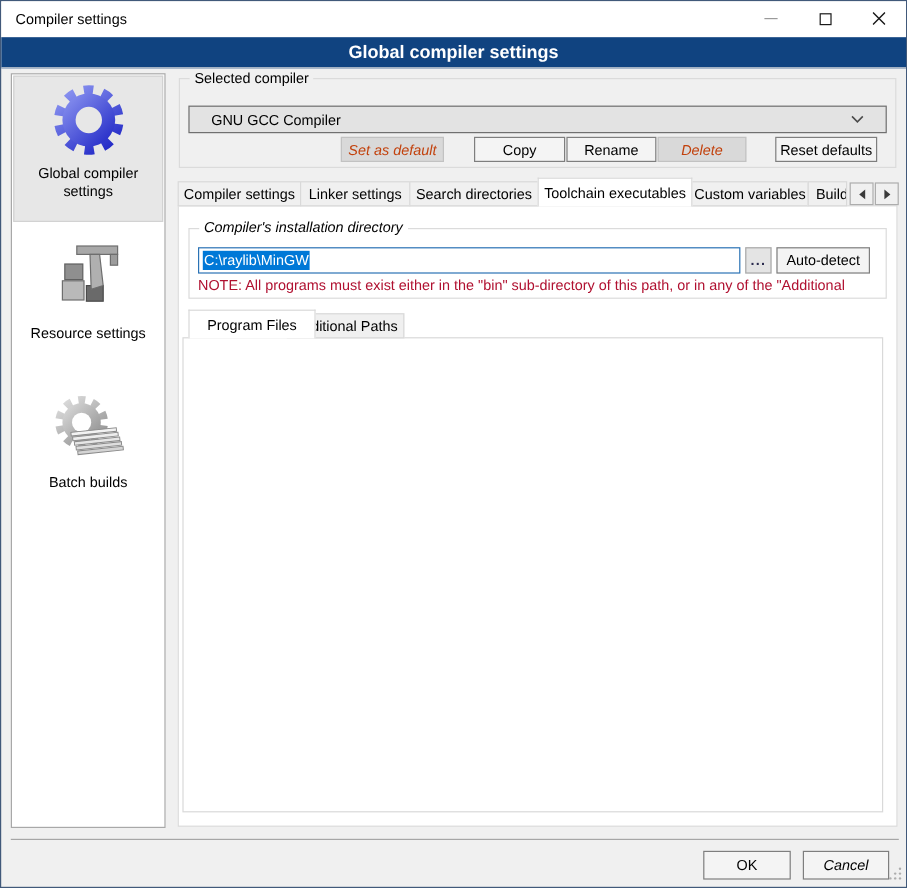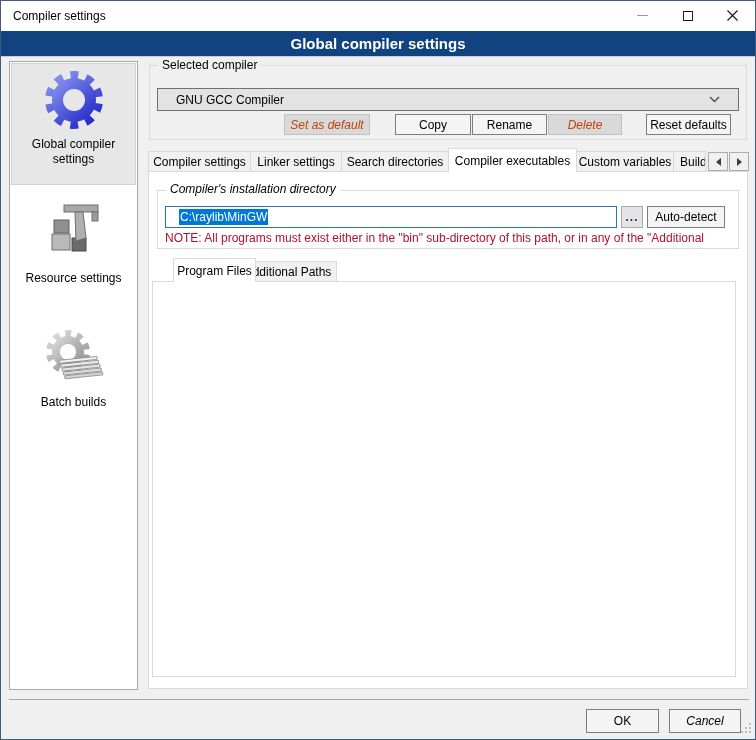--- a/index.html
+++ b/index.html
@@ -39,21 +39,21 @@
   
   .tab { position:absolute; top:150px; height:21px; background:#F0F0F0; border:1px solid #D9D9D9; display:flex; align-items:center; justify-content:center; white-space:nowrap; overflow:hidden; cursor:pointer; z-index:3; }
   .tab.active { top:147px; height:24px; background:#FFFFFF; border-bottom:none; z-index:5; }
   .tab-page { background:#FFFFFF; border:1px solid #D9D9D9; z-index:1; }
   .itab { position:absolute; height:21px; background:#F0F0F0; border:1px solid #D9D9D9; display:flex; align-items:center; justify-content:center; cursor:pointer; z-index:3; }
   .itab.active { height:24px; background:#FFFFFF; border-bottom:none; z-index:5; }
   .arrow-btn { width:20px; height:19px; background:#F0F0F0; border:1px solid #ADADAD; display:flex; align-items:center; justify-content:center; cursor:pointer; z-index:6; }
   .tri-left { width:0; height:0; border-top:4px solid transparent; border-bottom:4px solid transparent; border-right:5px solid #3a3a3a; }
   .tri-right { width:0; height:0; border-top:4px solid transparent; border-bottom:4px solid transparent; border-left:5px solid #3a3a3a; }
   
-  .textbox { background:#fff; border:1px solid #707070; display:flex; align-items:center; padding:0 13px; white-space:nowrap; overflow:hidden; }
+  .textbox { background:#fff; border:1px solid #707070; display:flex; align-items:center; padding:0 3px; white-space:nowrap; overflow:hidden; }
   .textbox.focused { border:1px solid #2a72b5; }
   .sel-text { background:#0078D7; color:#fff; padding:1px 1px; }
   .note { color:#B01030; white-space:nowrap; overflow:hidden; }
   .form-label { color:#000; }
   .sep { background:#a6a6a6; height:1px; }
   .grip { color:#aeaeae; }
 </style>
 </head>
 <body>
 
@@ -144,21 +144,21 @@
   </div>
   <button class="abs btn disabled" style="left:283px; top:113px; width:86px; height:21px;">Set as default</button>
   <button class="abs btn" style="left:394px; top:113px; width:76px; height:21px;">Copy</button>
   <button class="abs btn" style="left:471px; top:113px; width:75px; height:21px;">Rename</button>
   <button class="abs btn disabled" style="left:547px; top:113px; width:74px; height:21px;">Delete</button>
   <button class="abs btn" style="left:645px; top:113px; width:85px; height:21px;">Reset defaults</button>
 
   <div class="tab" style="left:147px; width:103px;">Compiler settings</div>
   <div class="tab" style="left:249px; width:92px;">Linker settings</div>
   <div class="tab" style="left:340px; width:108px;">Search directories</div>
-  <div class="tab active" style="left:447px; width:129px;">Compiler executables</div>
+  <div class="tab active" style="left:447px; width:129px;">Toolchain executables</div>
   <div class="tab" style="left:575px; width:98px;">Custom variables</div>
   <div class="tab" style="left:672px; width:33px; justify-content:flex-start; padding-left:6px;">Build options</div>
   <div class="abs arrow-btn" style="left:707px; top:151px;">
     <span class="tri-left"></span>
   </div>
   <div class="abs arrow-btn" style="left:728px; top:151px;">
     <span class="tri-right"></span>
   </div>
 
   <div class="abs tab-page" style="left:147px; top:170px; width:600px; height:518px;"></div>
@@ -166,21 +166,21 @@
   <div class="abs groupbox" style="left:156px; top:189px; width:582px; height:59px; z-index:4;">
     <span class="legend on-white" style="top:-9px;font-style:italic;">Compiler's installation directory</span>
   </div>
   <div class="abs textbox focused" style="left:164px; top:205px; width:452px; height:22px; z-index:5;">
     <span class="sel-text">C:\raylib\MinGW</span>
   </div>
   <button class="abs btn small-dots" style="left:620px; top:205px; width:22px; height:22px; z-index:5;">...</button>
   <button class="abs btn" style="left:646px; top:205px; width:78px; height:22px; z-index:5;">Auto-detect</button>
   <div class="abs note" style="left:164px; top:230px; width:570px; z-index:5;">NOTE: All programs must exist either in the "bin" sub-directory of this path, or in any of the "Additional</div>
 
-  <div class="itab active" style="left:172px; top:257px; width:83px;">Program Files</div>
+  <div class="itab active" style="left:156px; top:257px; width:106px;">Program Files</div>
   <div class="itab" style="left:238px; top:260px; width:98px;">Additional Paths</div>
   <div class="abs tab-page" style="left:151px; top:280px; width:584px; height:396px;"></div>
 
   <span class="abs form-label" style="left:168px; top:293px;">C compiler:</span>
   <div class="abs textbox" style="left:303px; top:288px; width:398px; height:21px;">
     <span>gcc.exe</span>
   </div>
   <button class="abs btn small-dots" style="left:704px; top:288px; width:19px; height:20px;">...</button>
 
   <span class="abs form-label" style="left:168px; top:324px;">C++ compiler:</span>

